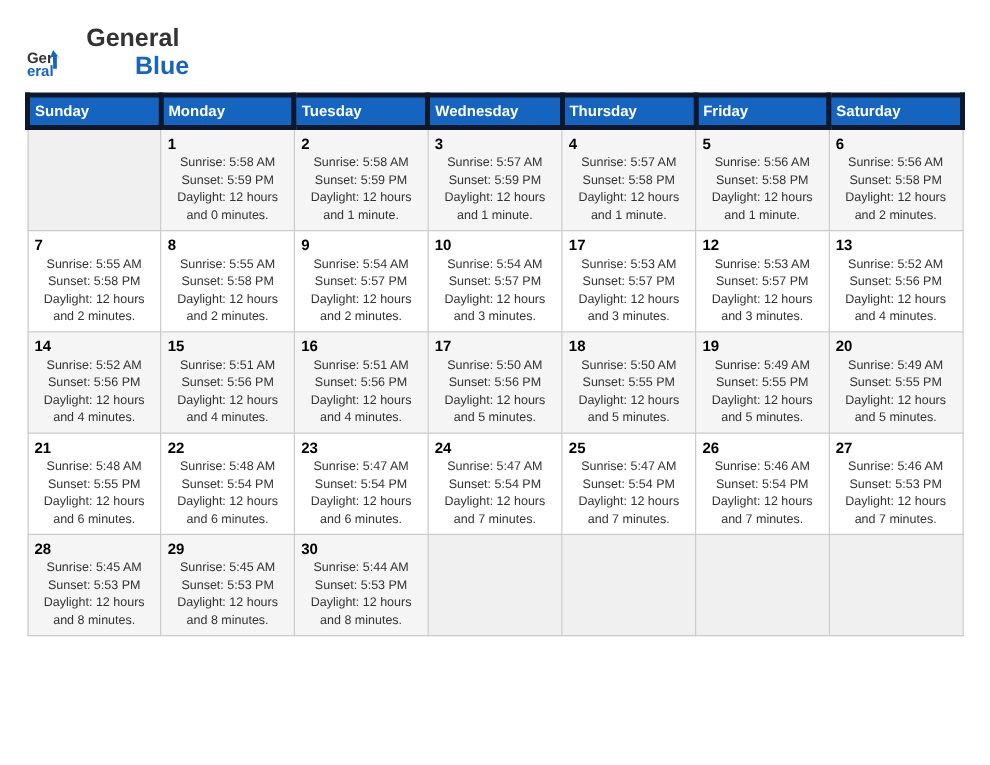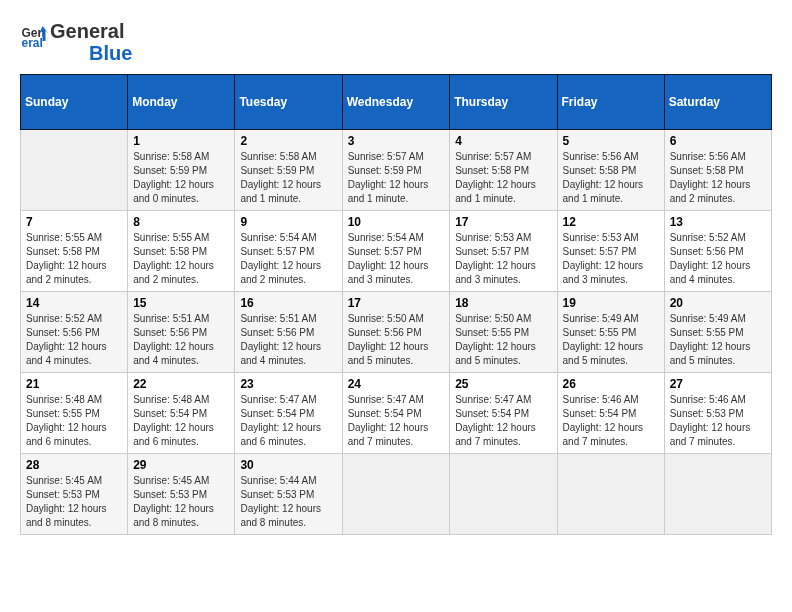--- a/index.html
+++ b/index.html
@@ -11,22 +11,22 @@
       padding: 20px;
     }
     .header {
       display: flex;
       justify-content: space-between;
       align-items: flex-start;
       margin-bottom: 10px;
     }
     .logo {
       display: flex;
-      align-items: flex-start;
-      gap: 0;
+      align-items: flex-end;
+      gap: 19px;
     }
     .logo-text {
       font-size: 20px;
       font-weight: bold;
       color: #333;
       line-height: 1.1;
     }
     .logo-icon {
       width: 30px;
       height: 30px;
@@ -44,25 +44,25 @@
       color: #555;
     }
     table {
       width: 100%;
       border-collapse: collapse;
       font-size: 11px;
     }
     thead tr th {
       background-color: #1565c0;
       color: #fff;
-      padding: 20px 4px;
+      padding: 4px 4px;
       text-align: left;
       font-size: 12px;
       font-weight: bold;
-      border: 1px solid #0f172a;
+      border: 4px solid #0f172a;
     }
     tbody tr td {
       border: 1px solid #ccc;
       vertical-align: top;
       padding: 4px 5px;
       height: 80px;
       width: 108px;
     }
     tbody tr:nth-child(odd) td {
       background-color: #f5f5f5;
@@ -73,20 +73,21 @@
     .day-num {
       font-weight: bold;
       font-size: 12px;
       display: block;
       margin-bottom: 2px;
     }
     .day-info {
       font-size: 10px;
       color: #333;
       line-height: 1.4;
+      text-align: center;
     }
     .empty-cell {
       background-color: #f0f0f0 !important;
     }
   </style>
 </head>
 <body>
 
 <div class="header">
   <div class="logo">

